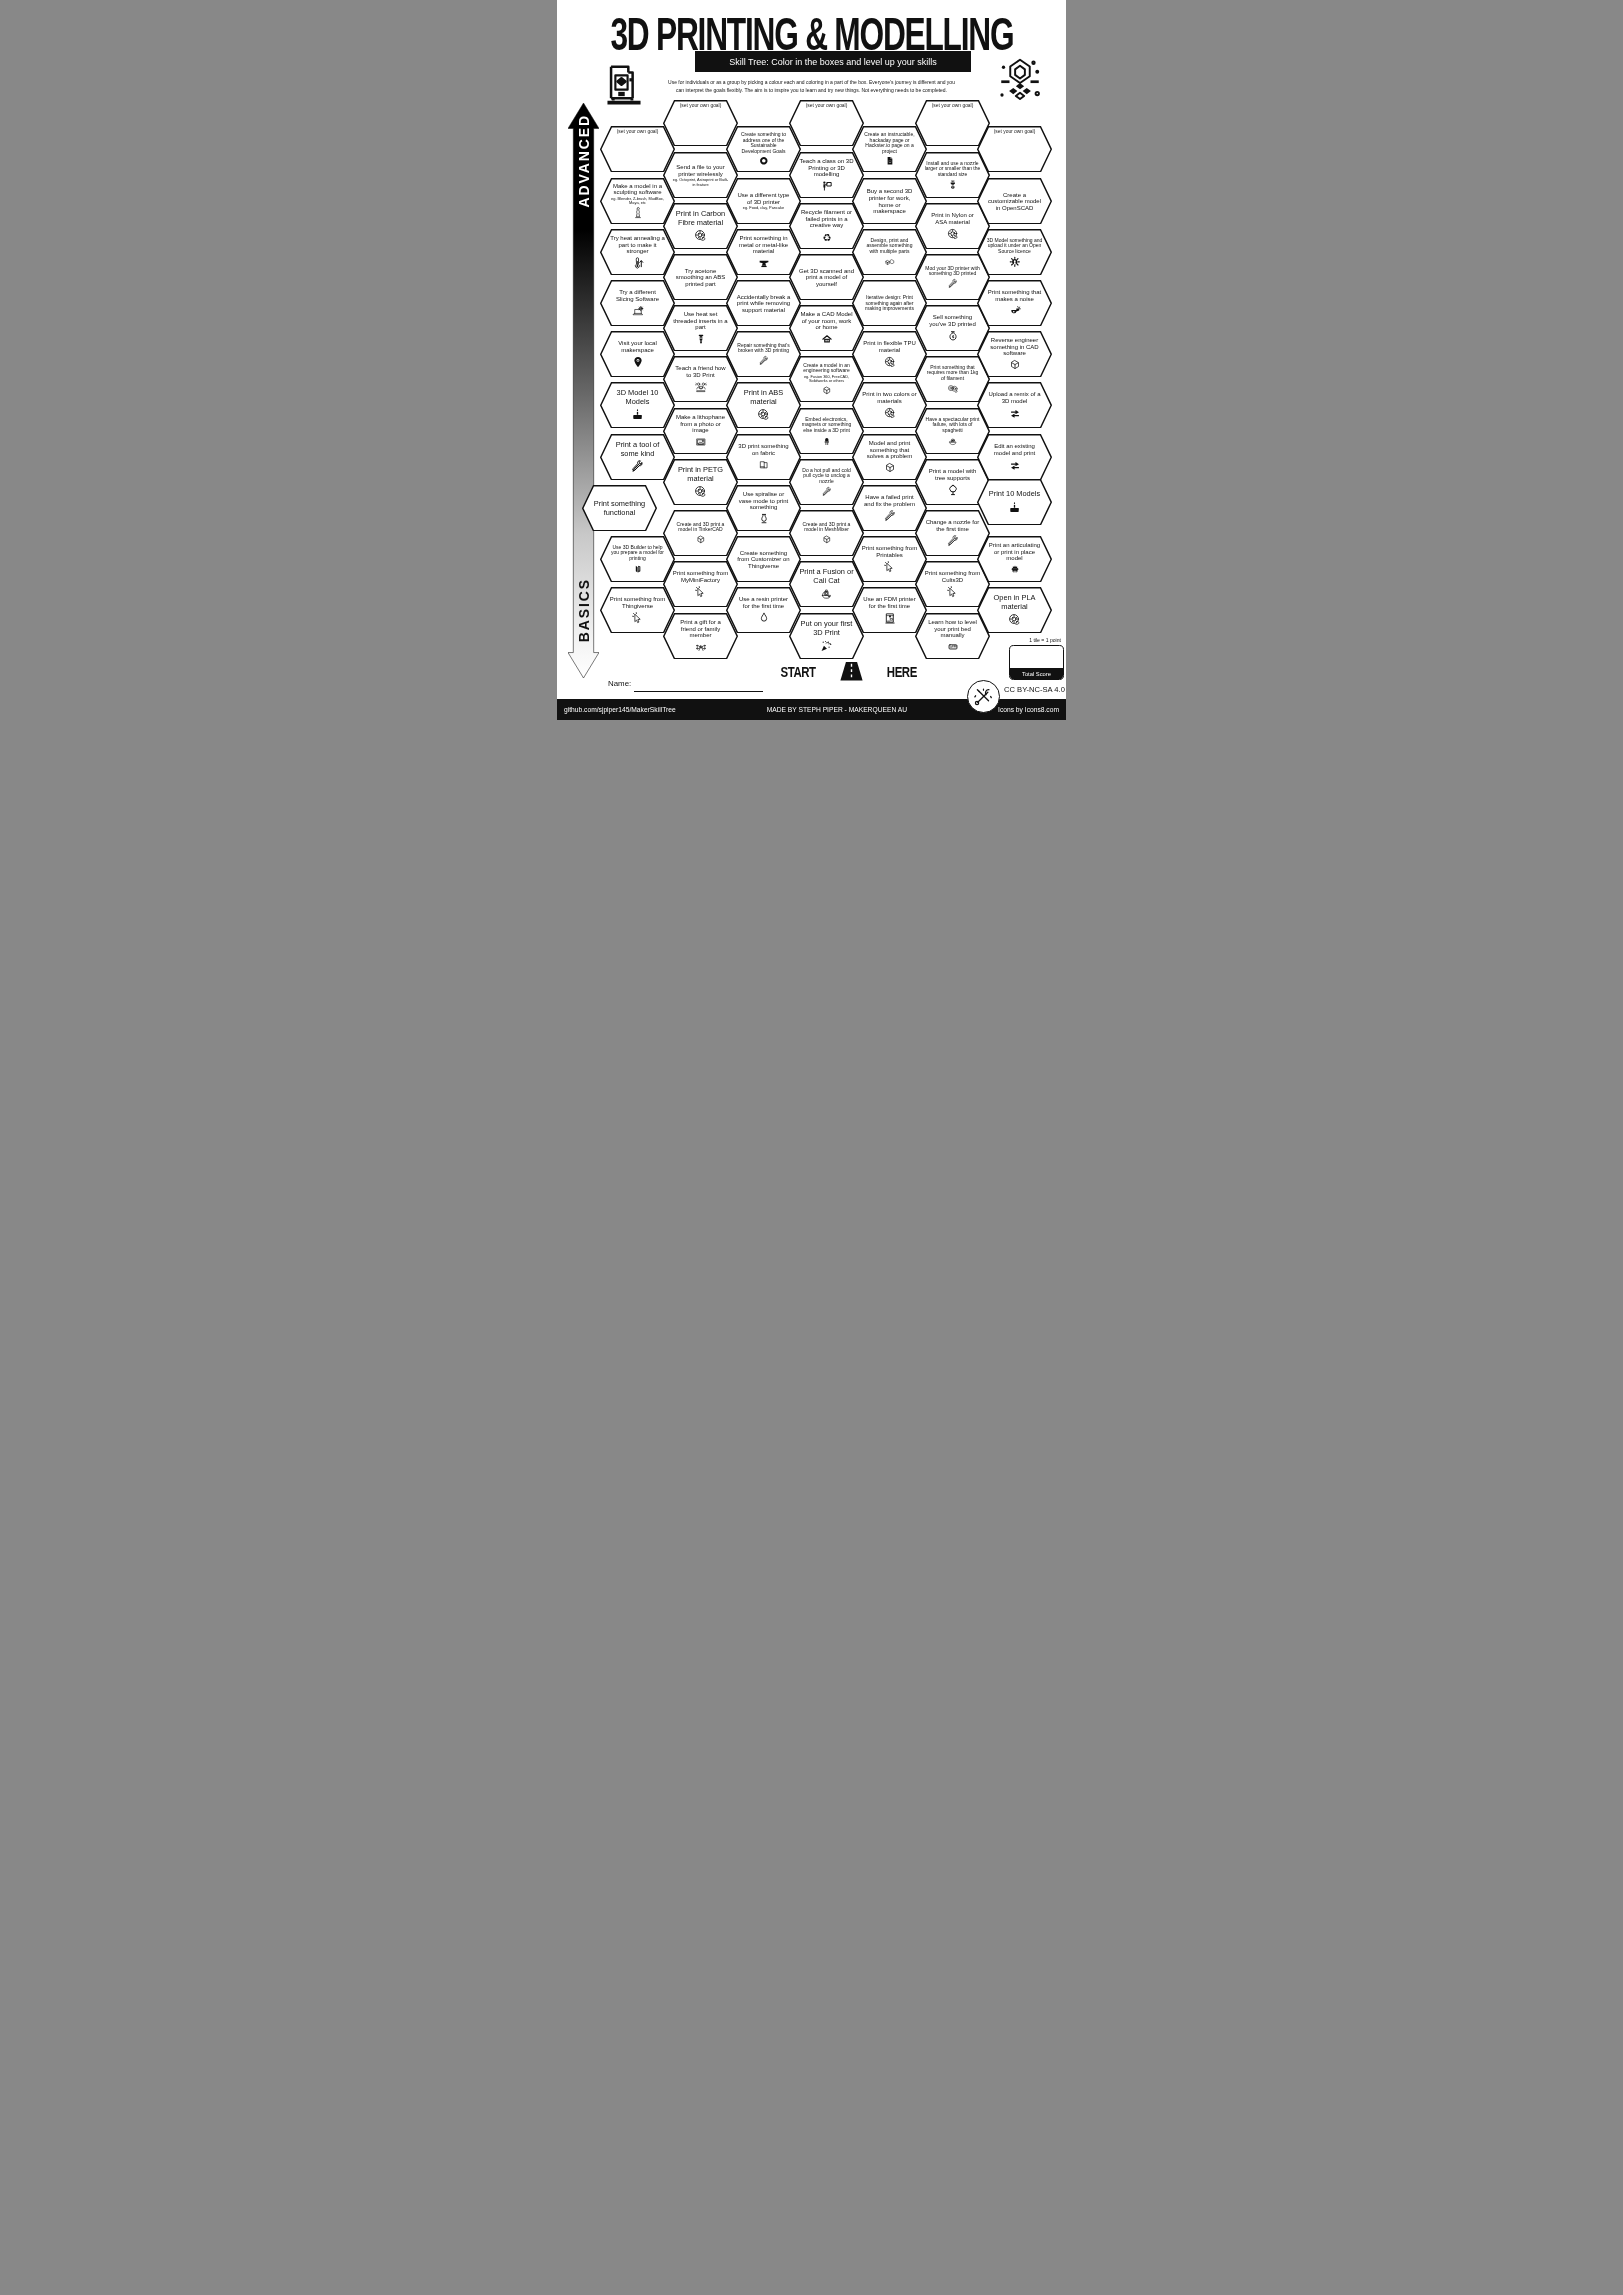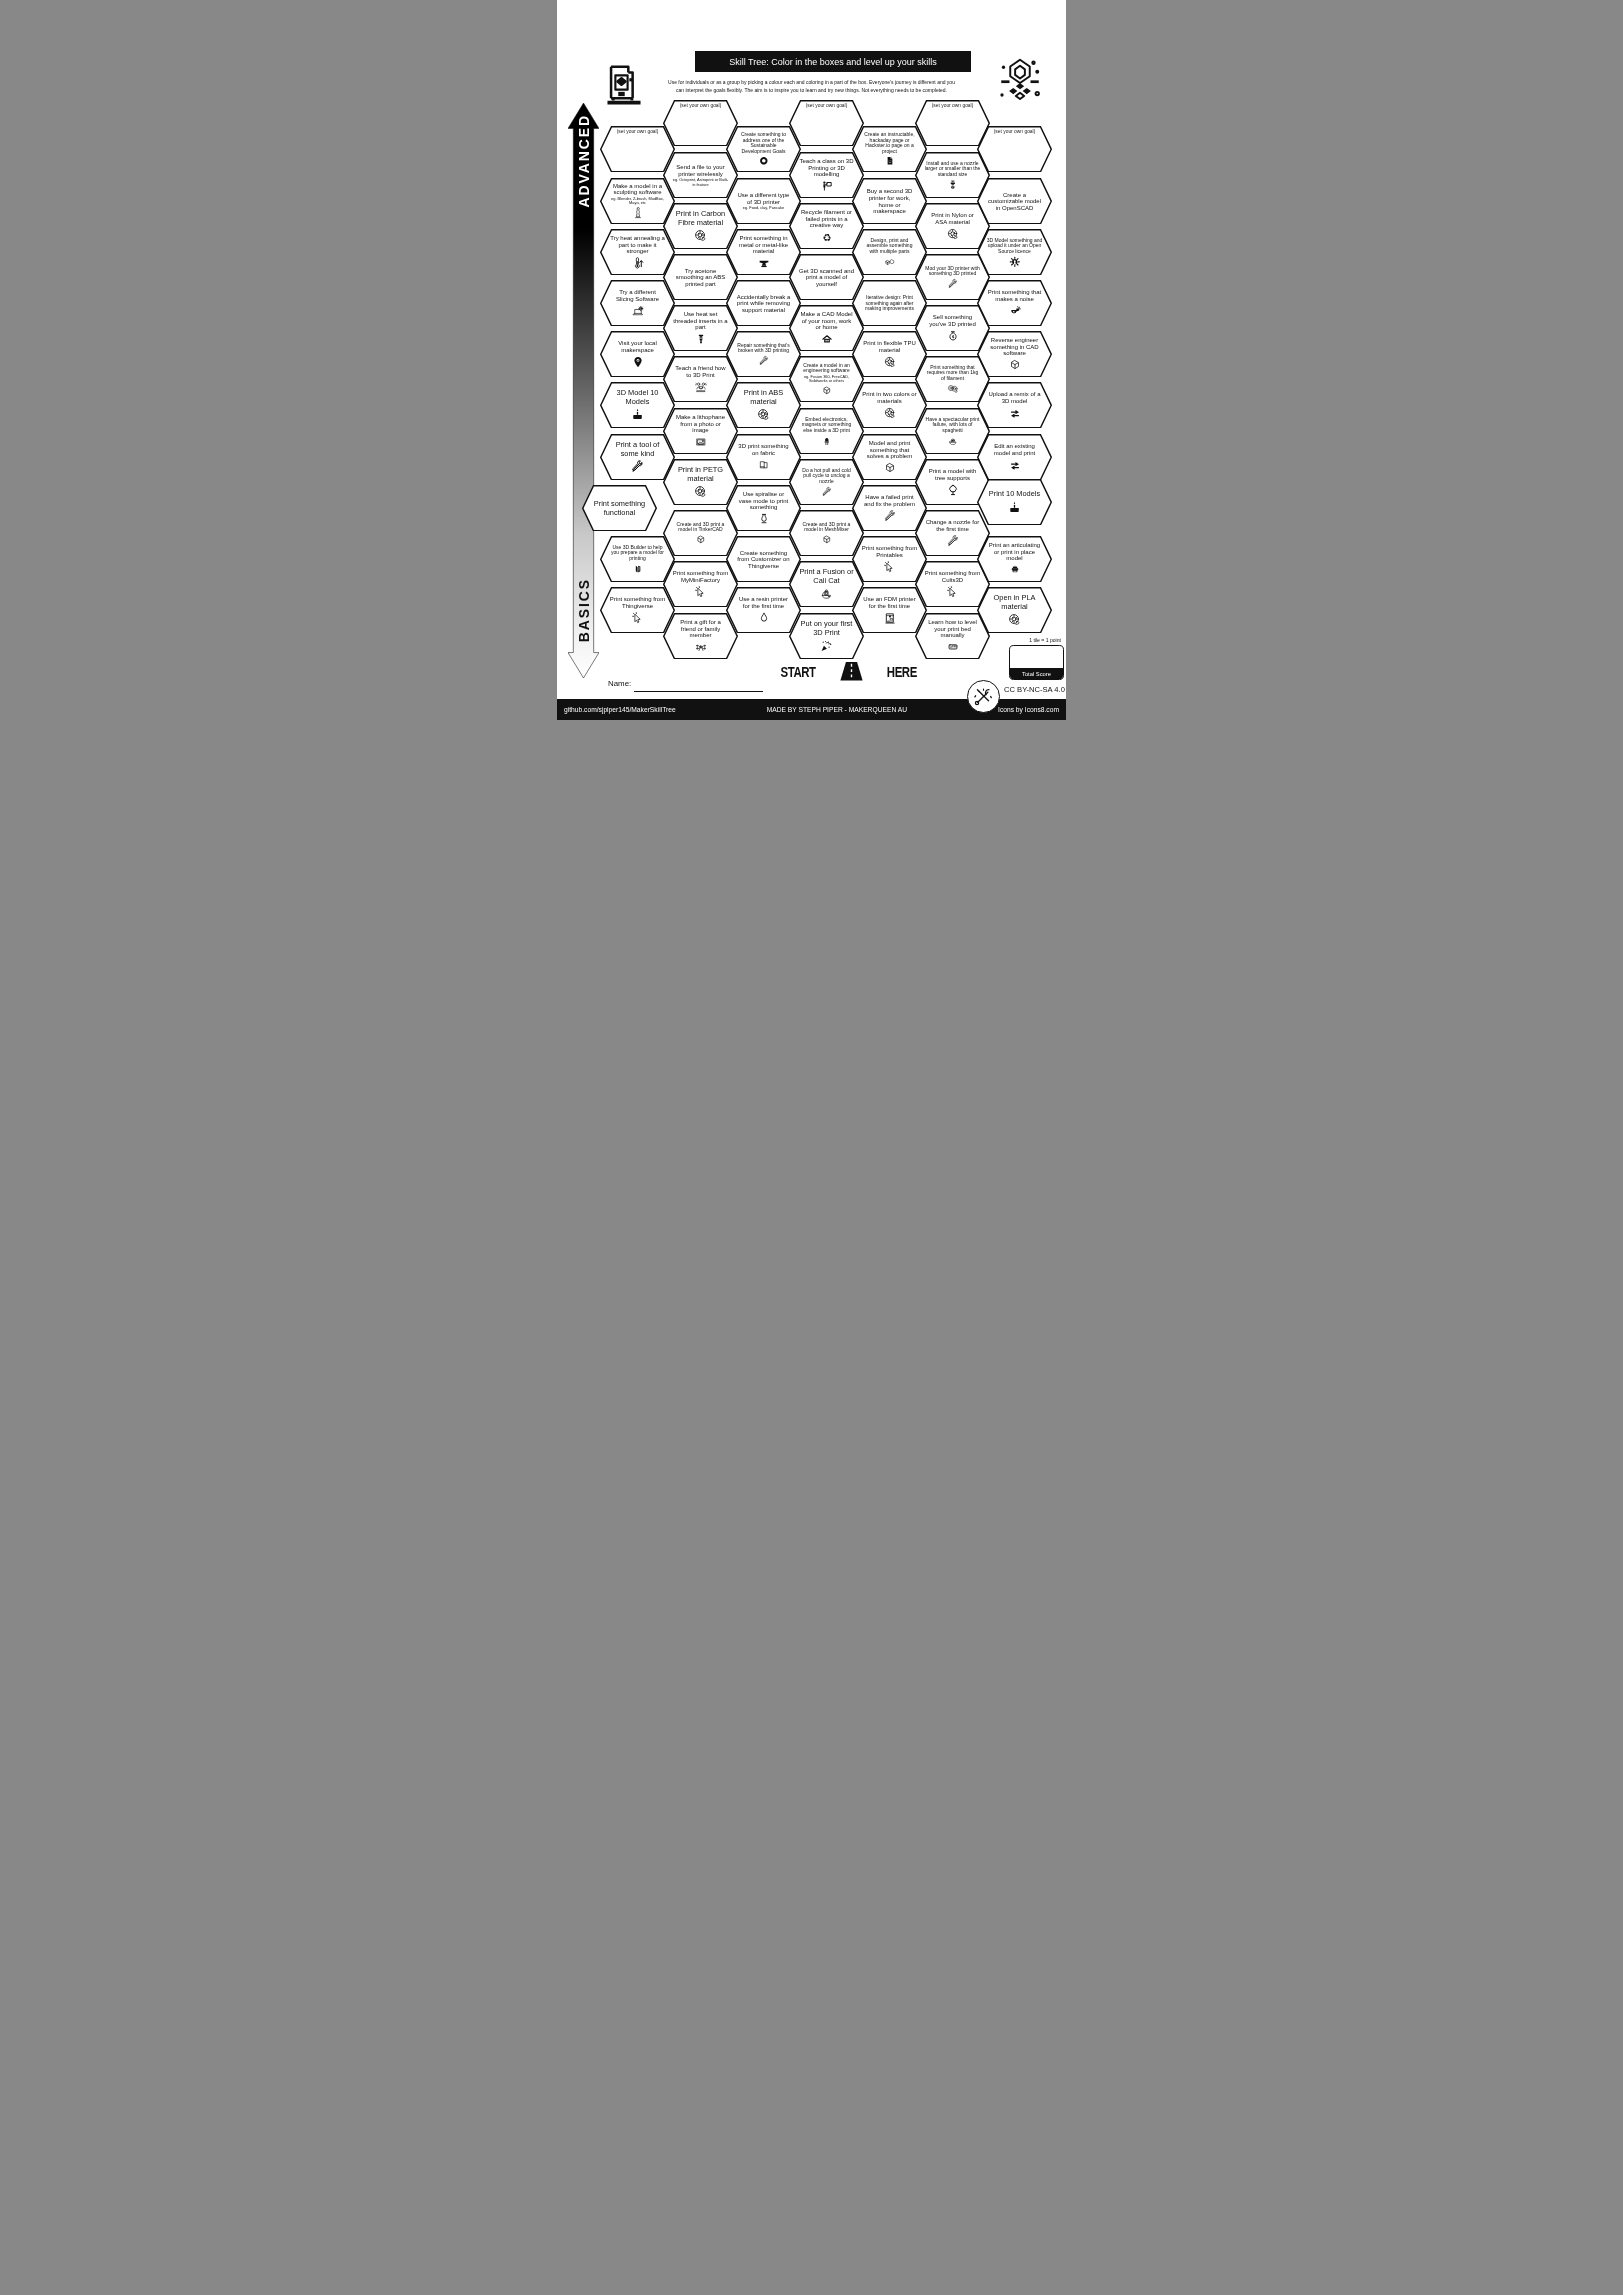--- a/index.html
+++ b/index.html
@@ -48,20 +48,21 @@
         background:#fff;z-index:4;display:flex;align-items:center;justify-content:center;}
   .cc-text{position:absolute;left:447px;top:685px;font-size:7.6px;z-index:3;}
   .footer{position:absolute;left:0;right:0;bottom:0;height:21px;background:#111;color:#fff;z-index:2;
         display:flex;align-items:center;justify-content:space-between;padding:0 7px;font-size:6.7px;box-sizing:border-box;}
 </style>
 </head>
 <body>
 
 <div class="page">
 
+  <div class="title"><span>3D PRINTING &amp; MODELLING</span></div>
 
   <div class="subtitle-bar">
     <span>Skill Tree:  Color in the boxes and level up your skills</span>
   </div>
 
   <div class="desc">Use for individuals or as a group by picking a colour each and coloring in a part of the box.  Everyone's journey is different and you can interpret the goals flexibly.  The aim is to inspire you to learn and try new things. Not everything needs to be completed.</div>
 
   <div class="logo" id="printer-logo">
     <svg viewBox="0 0 64 64" width="46" height="49" fill="none" stroke="#111" stroke-width="3.5" stroke-linejoin="round">
       <path d="M14 10h24v8M14 10v44M14 54h30M44 54V18h-6M38 10v8"></path>

